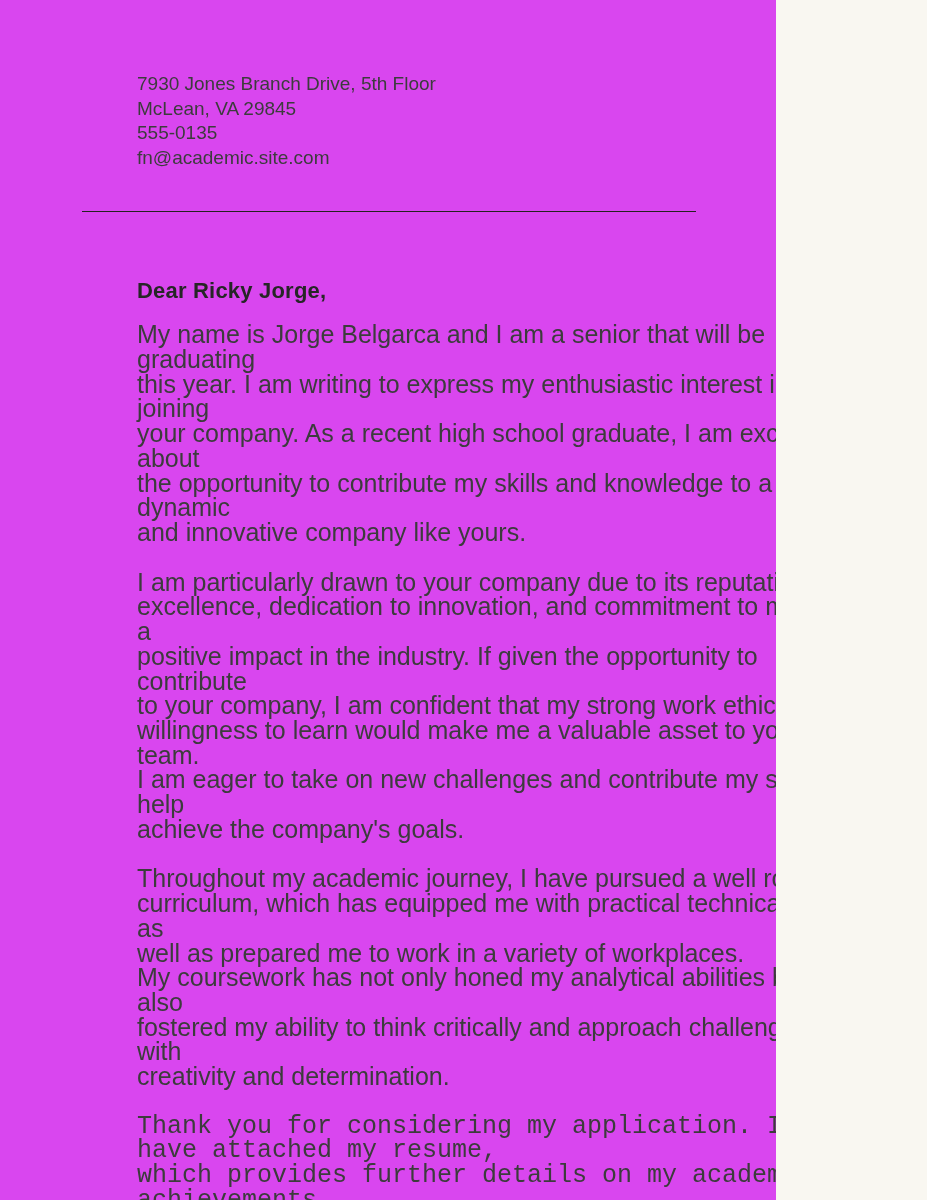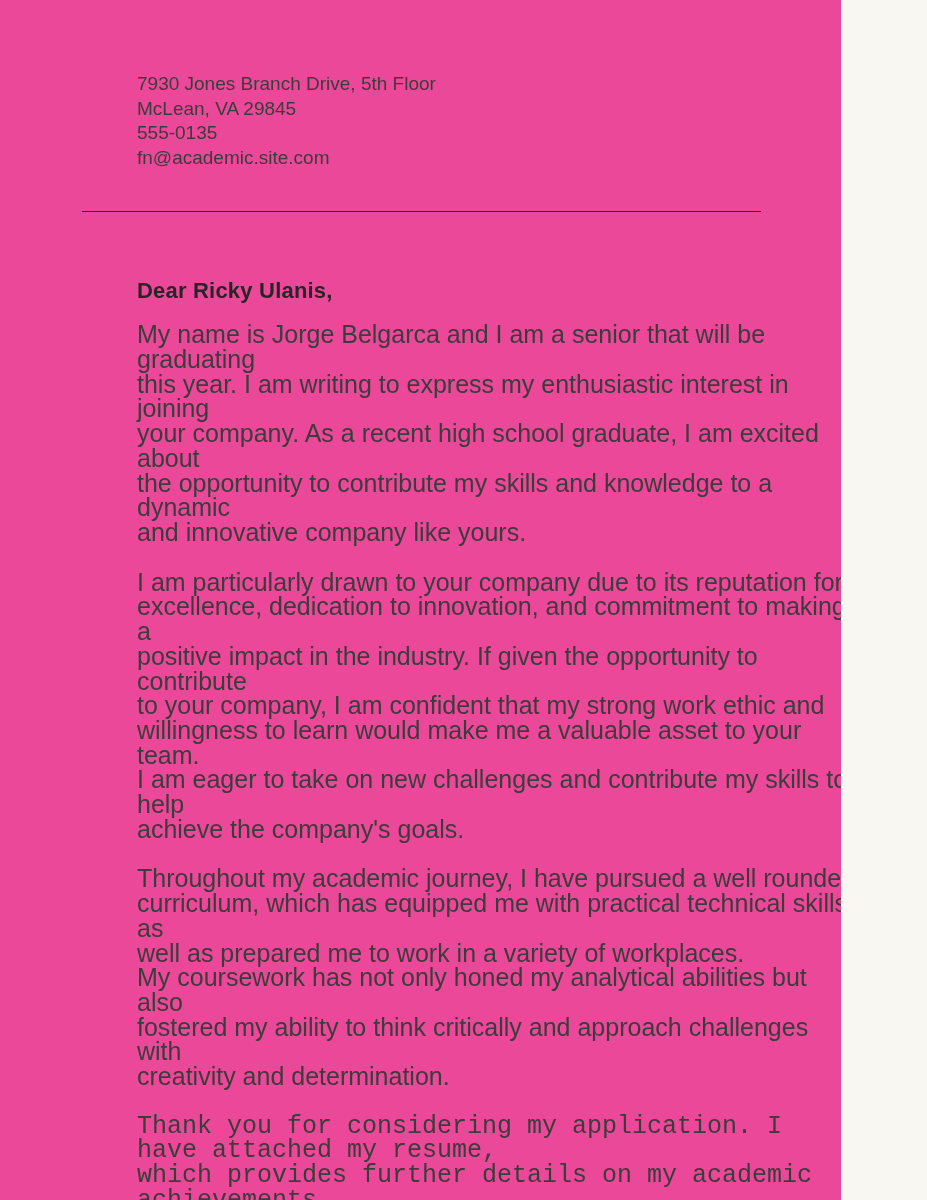--- a/index.html
+++ b/index.html
@@ -4,23 +4,23 @@
 <style>
   * { margin: 0; padding: 0; box-sizing: border-box; }
   html, body { width: 927px; }
   body {
     background: #f9f7f1;
     font-family: "Liberation Sans", sans-serif;
     -webkit-font-smoothing: antialiased;
   }
   .page {
     position: relative;
-    width: 841px;
+    width: 776px;
     height: 1200px;
-    background: #ec4899;
+    background: #d946ef;
     overflow: hidden;
   }
   .address {
     padding-top: 72px;
     margin-left: 137px;
     font-size: 19px;
     line-height: 24.6px;
     color: #3c3c3c;
   }
   .rule {
@@ -78,21 +78,21 @@
 
   <div class="address">
     <div>7930 Jones Branch Drive, 5th Floor</div>
     <div>McLean, VA 29845</div>
     <div>555-0135</div>
     <div>fn@academic.site.com</div>
   </div>
 
   <div class="rule rule-top"></div>
 
-  <div class="salutation">Dear Ricky Ulanis,</div>
+  <div class="salutation">Dear Ricky Jorge,</div>
 
   <p class="para para-first">My name is Jorge Belgarca and I am a senior that will be graduating
 this year. I am writing to express my enthusiastic interest in joining
 your company. As a recent high school graduate, I am excited about
 the opportunity to contribute my skills and knowledge to a dynamic
 and innovative company like yours.</p>
   <p class="para">I am particularly drawn to your company due to its reputation for
 excellence, dedication to innovation, and commitment to making a
 positive impact in the industry. If given the opportunity to contribute
 to your company, I am confident that my strong work ethic and

